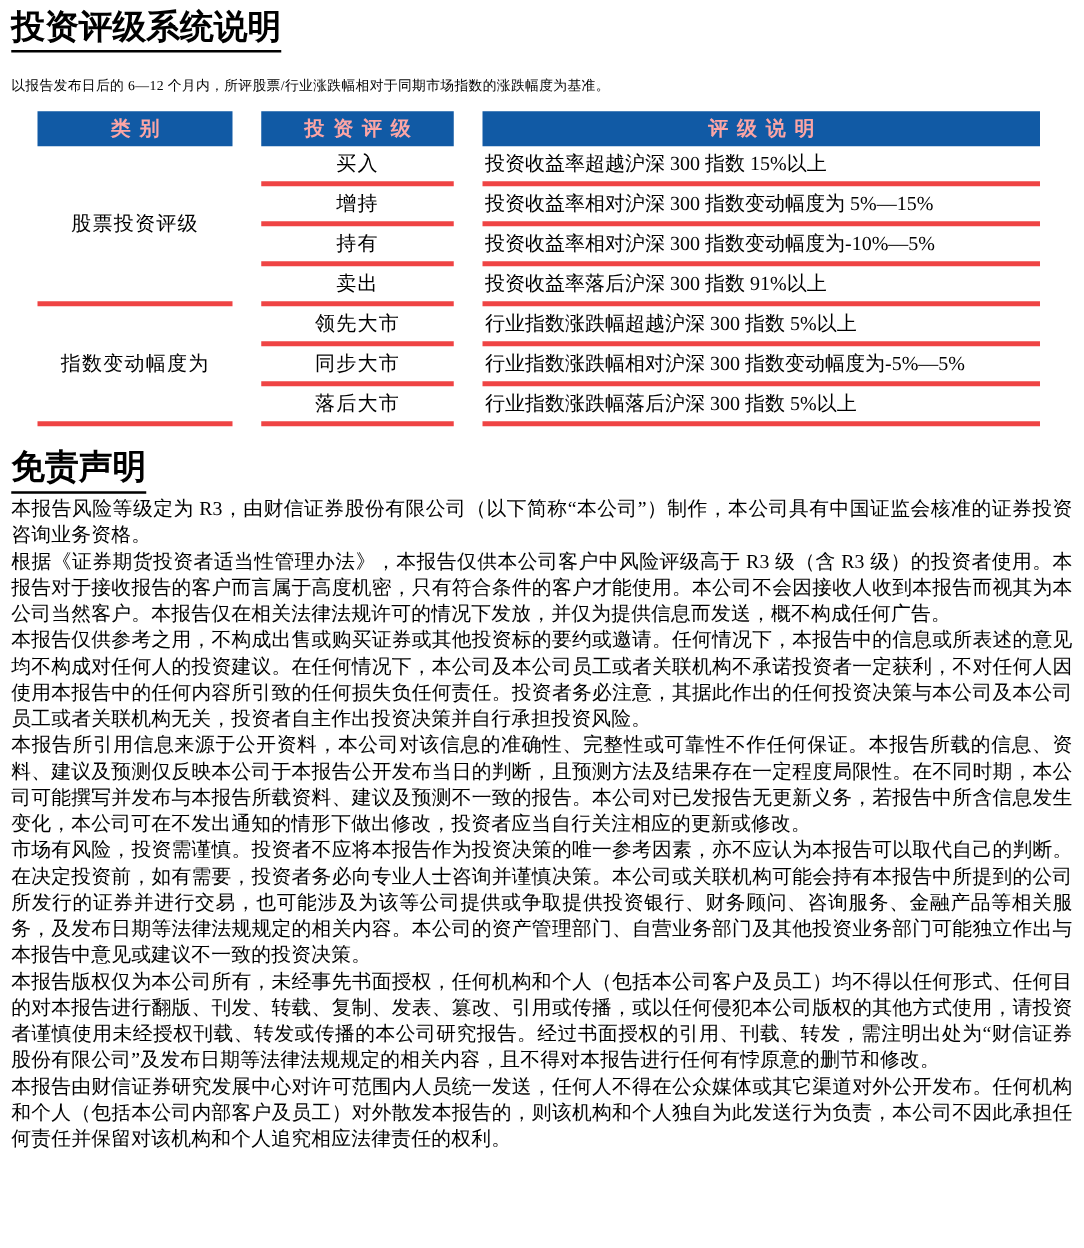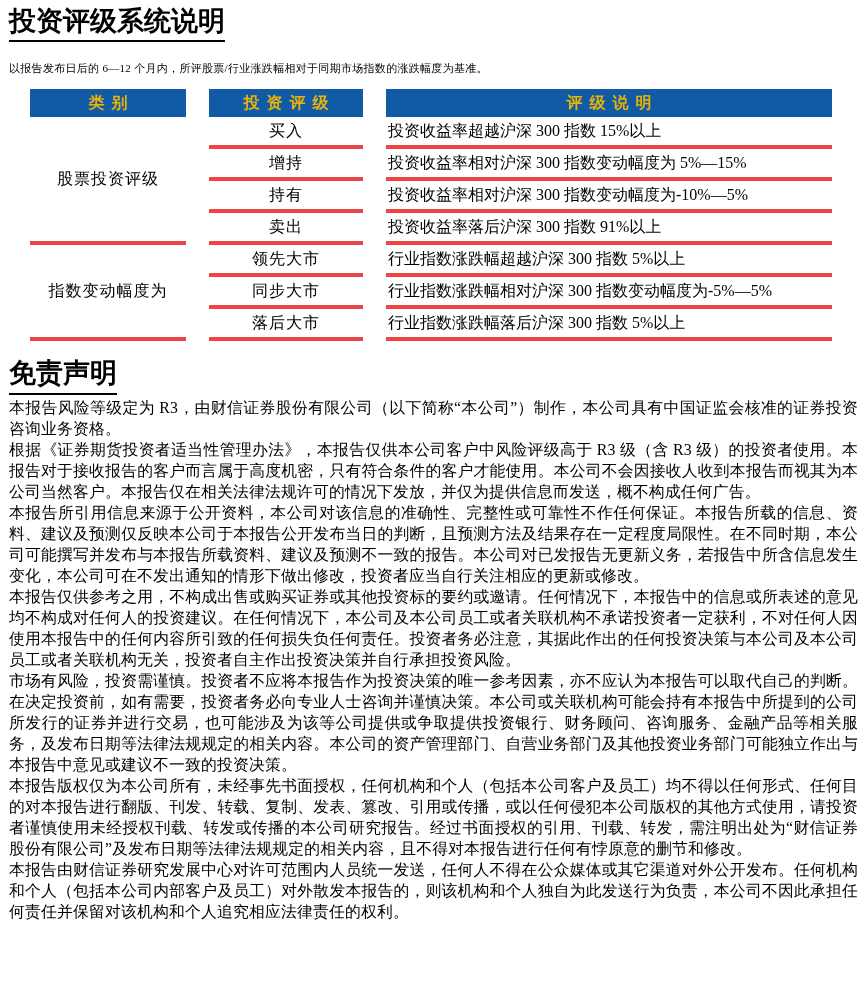--- a/index.html
+++ b/index.html
@@ -21,21 +21,21 @@
   .intro { font-size: 11px; margin-top: 19px; letter-spacing: 0.3px; }
 
   .rating-table {
     display: grid;
     grid-template-columns: 156px 154px 1fr;
     column-gap: 23px;
     margin: 13px 26px 0 21px;
   }
   .th {
     background: var(--hdr-bg, #115AA5);
-    color: #eab308;
+    color: #fca5a5;
     font-weight: bold;
     font-size: 16px;
     height: 28px;
     display: flex; align-items: center; justify-content: center;
     letter-spacing: 7px;
     text-indent: 7px;
   }
   .cell {
     min-height: 32px;
     display: flex; align-items: center;
@@ -94,19 +94,19 @@
     <div class="cell desc">行业指数涨跌幅相对沪深 300 指数变动幅度为-5%—5%</div>
 
     <div class="cell rating">落后大市</div>
     <div class="cell desc">行业指数涨跌幅落后沪深 300 指数 5%以上</div>
   </div>
 
   <h1 class="section-title disclaimer-title"><span class="u">免责声明</span></h1>
 
   <p class="para para-first">本报告风险等级定为 R3，由财信证券股份有限公司（以下简称“本公司”）制作，本公司具有中国证监会核准的证券投资咨询业务资格。</p>
   <p class="para">根据《证券期货投资者适当性管理办法》，本报告仅供本公司客户中风险评级高于 R3 级（含 R3 级）的投资者使用。本报告对于接收报告的客户而言属于高度机密，只有符合条件的客户才能使用。本公司不会因接收人收到本报告而视其为本公司当然客户。本报告仅在相关法律法规许可的情况下发放，并仅为提供信息而发送，概不构成任何广告。</p>
+  <p class="para">本报告仅供参考之用，不构成出售或购买证券或其他投资标的要约或邀请。任何情况下，本报告中的信息或所表述的意见均不构成对任何人的投资建议。在任何情况下，本公司及本公司员工或者关联机构不承诺投资者一定获利，不对任何人因使用本报告中的任何内容所引致的任何损失负任何责任。投资者务必注意，其据此作出的任何投资决策与本公司及本公司员工或者关联机构无关，投资者自主作出投资决策并自行承担投资风险。</p>
   <p class="para">本报告所引用信息来源于公开资料，本公司对该信息的准确性、完整性或可靠性不作任何保证。本报告所载的信息、资料、建议及预测仅反映本公司于本报告公开发布当日的判断，且预测方法及结果存在一定程度局限性。在不同时期，本公司可能撰写并发布与本报告所载资料、建议及预测不一致的报告。本公司对已发报告无更新义务，若报告中所含信息发生变化，本公司可在不发出通知的情形下做出修改，投资者应当自行关注相应的更新或修改。</p>
-  <p class="para">本报告仅供参考之用，不构成出售或购买证券或其他投资标的要约或邀请。任何情况下，本报告中的信息或所表述的意见均不构成对任何人的投资建议。在任何情况下，本公司及本公司员工或者关联机构不承诺投资者一定获利，不对任何人因使用本报告中的任何内容所引致的任何损失负任何责任。投资者务必注意，其据此作出的任何投资决策与本公司及本公司员工或者关联机构无关，投资者自主作出投资决策并自行承担投资风险。</p>
   <p class="para">市场有风险，投资需谨慎。投资者不应将本报告作为投资决策的唯一参考因素，亦不应认为本报告可以取代自己的判断。在决定投资前，如有需要，投资者务必向专业人士咨询并谨慎决策。本公司或关联机构可能会持有本报告中所提到的公司所发行的证券并进行交易，也可能涉及为该等公司提供或争取提供投资银行、财务顾问、咨询服务、金融产品等相关服务，及发布日期等法律法规规定的相关内容。本公司的资产管理部门、自营业务部门及其他投资业务部门可能独立作出与本报告中意见或建议不一致的投资决策。</p>
   <p class="para">本报告版权仅为本公司所有，未经事先书面授权，任何机构和个人（包括本公司客户及员工）均不得以任何形式、任何目的对本报告进行翻版、刊发、转载、复制、发表、篡改、引用或传播，或以任何侵犯本公司版权的其他方式使用，请投资者谨慎使用未经授权刊载、转发或传播的本公司研究报告。经过书面授权的引用、刊载、转发，需注明出处为“财信证券股份有限公司”及发布日期等法律法规规定的相关内容，且不得对本报告进行任何有悖原意的删节和修改。</p>
   <p class="para">本报告由财信证券研究发展中心对许可范围内人员统一发送，任何人不得在公众媒体或其它渠道对外公开发布。任何机构和个人（包括本公司内部客户及员工）对外散发本报告的，则该机构和个人独自为此发送行为负责，本公司不因此承担任何责任并保留对该机构和个人追究相应法律责任的权利。</p>
 
 </div>
 
 </body></html>

